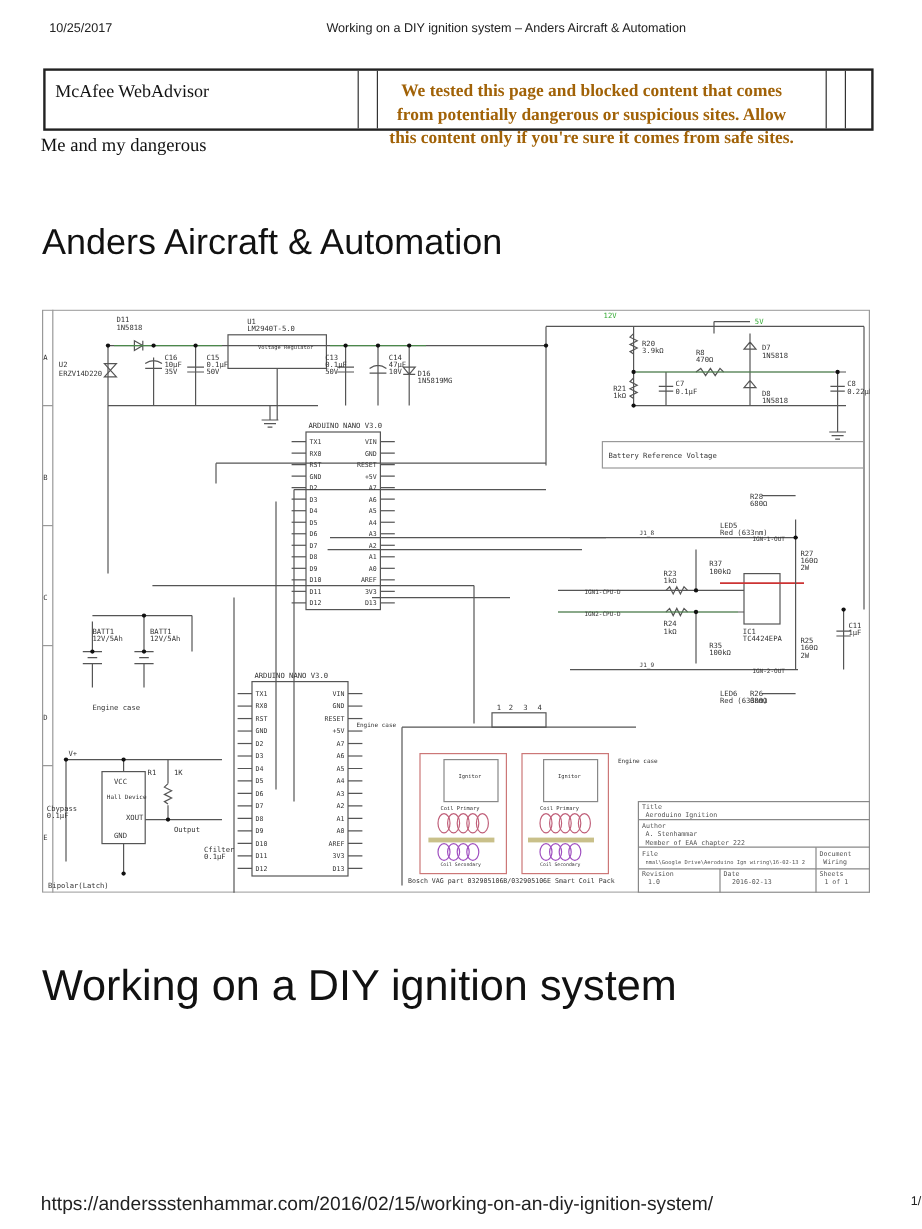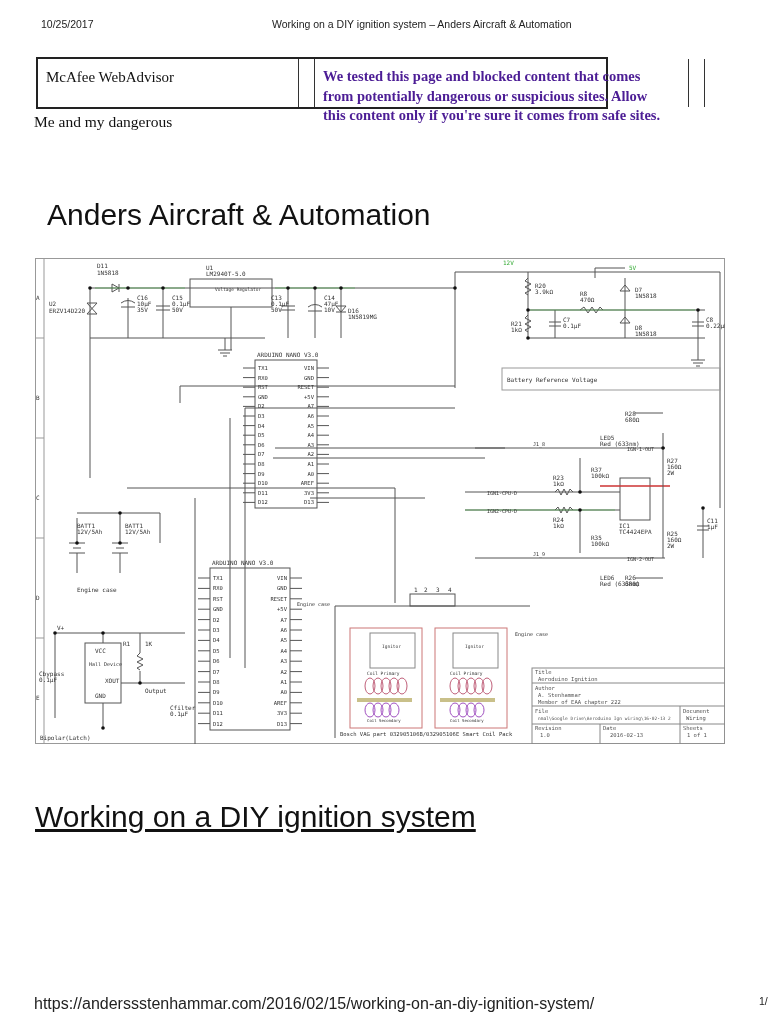--- a/index.html
+++ b/index.html
@@ -1,26 +1,26 @@
 <!DOCTYPE html>
 <html><head>
 <meta charset="utf-8">
 <style>
   html, body { margin:0; padding:0; background:#fff; }
   body { width:768px; height:1024px; position:relative; overflow:hidden; font-family:"Liberation Sans", sans-serif; color:#111; }
   .print-hdr { position:absolute; top:18px; font-size:10.5px; color:#222; }
   .print-date { left:25px;margin-left:16px; }
   .print-title { left:272px;text-align:right; }
-  .advisor { position:absolute; left:36px; top:57px; width:572px; height:52px; border:2px solid #222; box-sizing:border-box; }
+  .advisor { position:absolute; left:36px; top:57px; width:692px; height:52px; border:2px solid #222; box-sizing:border-box; }
   .adv-name { position:absolute; left:8px; top:10px; font-family:"Liberation Serif", serif; font-size:15px; }
   .adv-sep { position:absolute; top:0; bottom:0; border-left:1px solid #333; }
-  .adv-msg { position:absolute; left:323px; top:67px; width:340px; font-family:"Liberation Serif", serif; font-weight:bold; font-size:14.5px; line-height:19.5px; color:#4c1d95; }
+  .adv-msg { position:absolute; left:323px; top:67px; width:340px; font-family:"Liberation Serif", serif; font-weight:bold; font-size:14.5px; line-height:19.5px; color:#a16207;text-align:center; }
   .tagline { position:absolute; left:34px; top:113px; font-family:"Liberation Serif", serif; font-size:15.5px; }
-  .site-title { position:absolute; left:35px; top:186px; font-size:30px; font-weight:normal; margin:12px; }
-  .post-title { position:absolute; left:35px; top:800px; font-size:30px; font-weight:normal; margin:0;text-decoration:underline; }
+  .site-title { position:absolute; left:35px; top:186px; font-size:30px; font-weight:normal; margin:0; }
+  .post-title { position:absolute; left:35px; top:800px; font-size:36px; font-weight:normal; margin:0; }
   .schem { position:absolute; left:35px; top:258px; width:690px; height:486px; }
   .print-url { position:absolute; left:34px; top:995px; font-size:16px; color:#222; }
   .print-page { position:absolute; left:723px; top:995px; font-size:10.5px; color:#222;margin-left:36px; }
   svg text { font-family:"DejaVu Sans Mono", monospace; }
 </style>
 </head>
 <body>
 
 <div class="print-hdr print-date">10/25/2017</div>
 <div class="print-hdr print-title">Working on a DIY ignition system – Anders Aircraft &amp; Automation</div>

